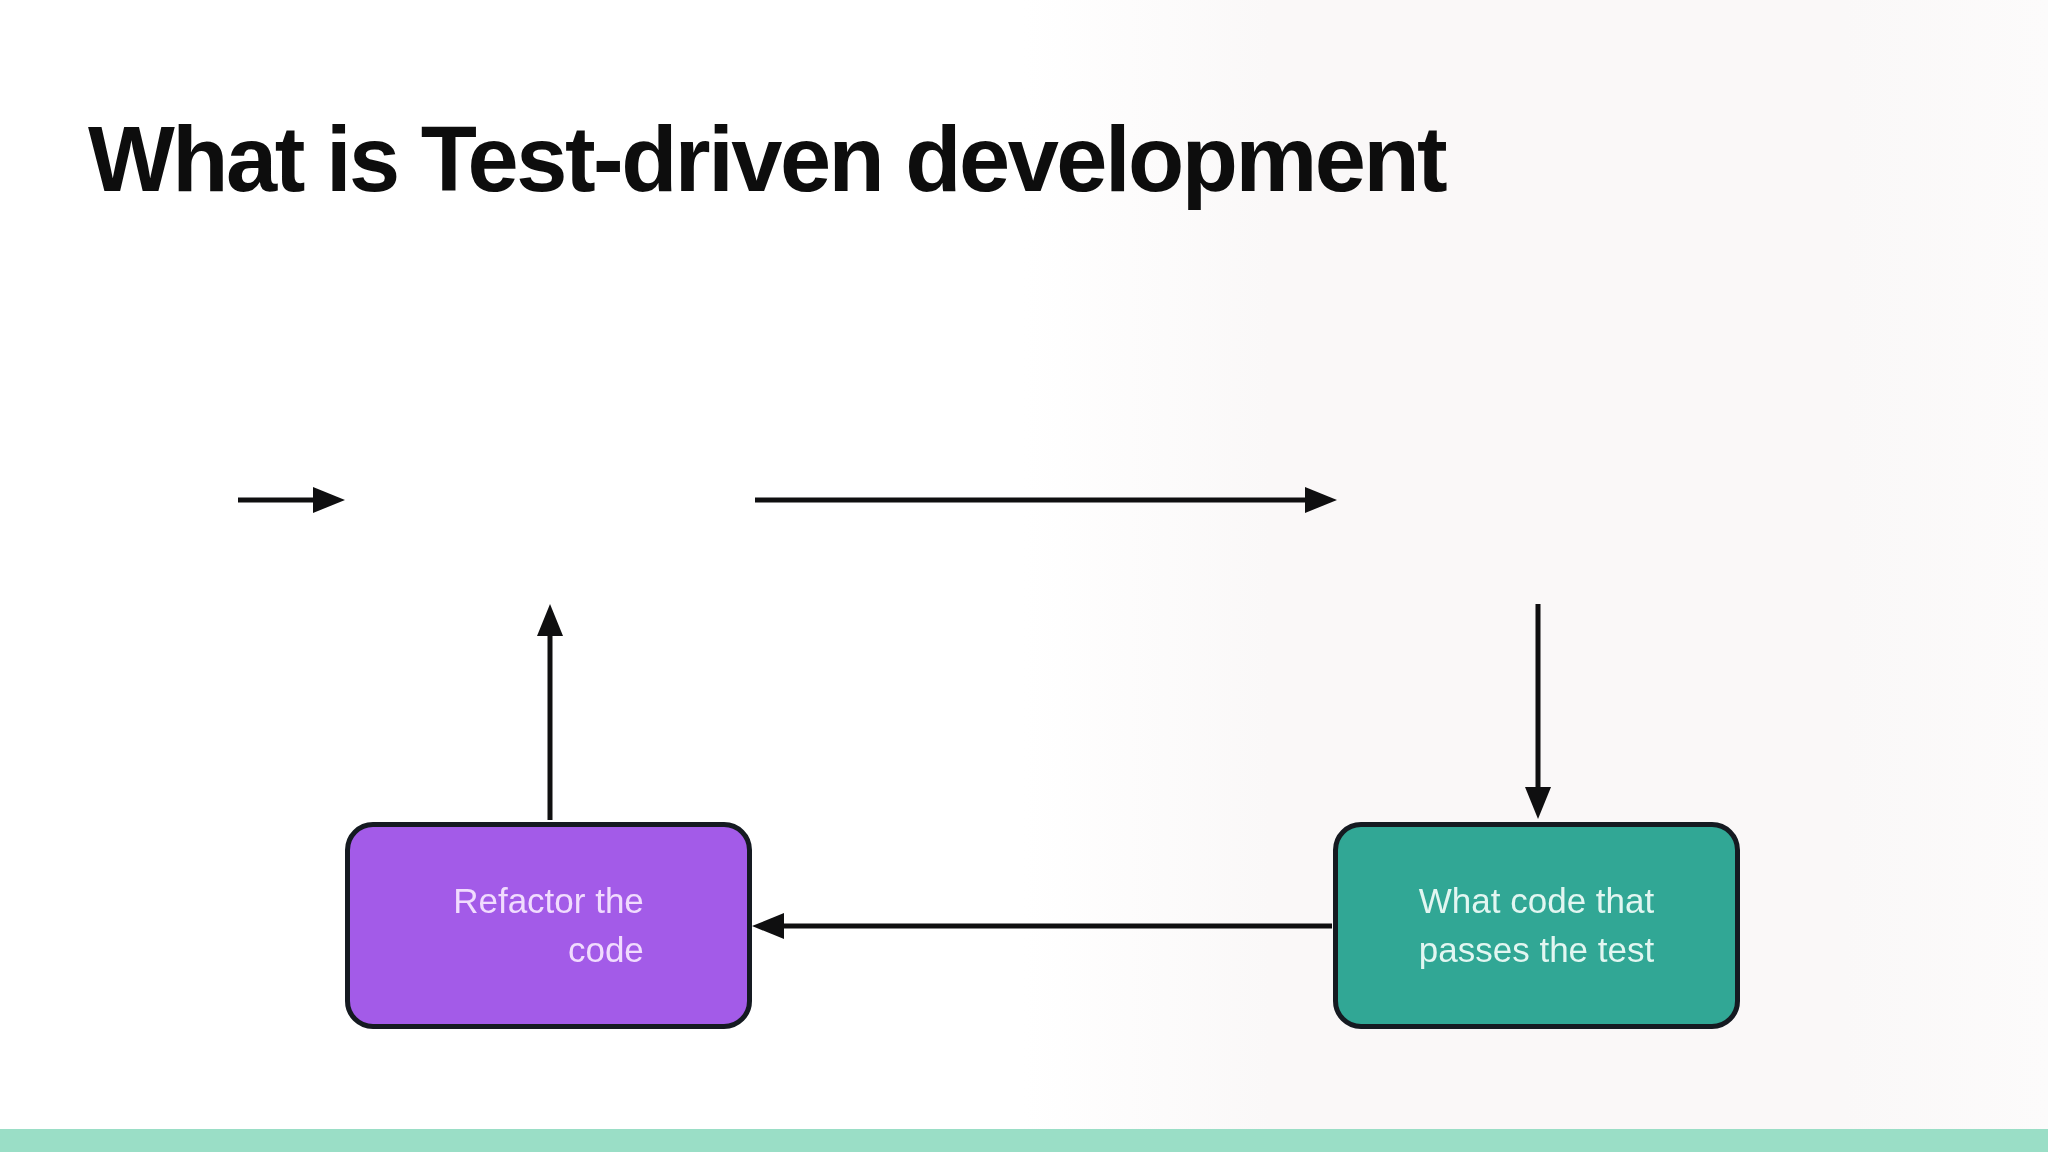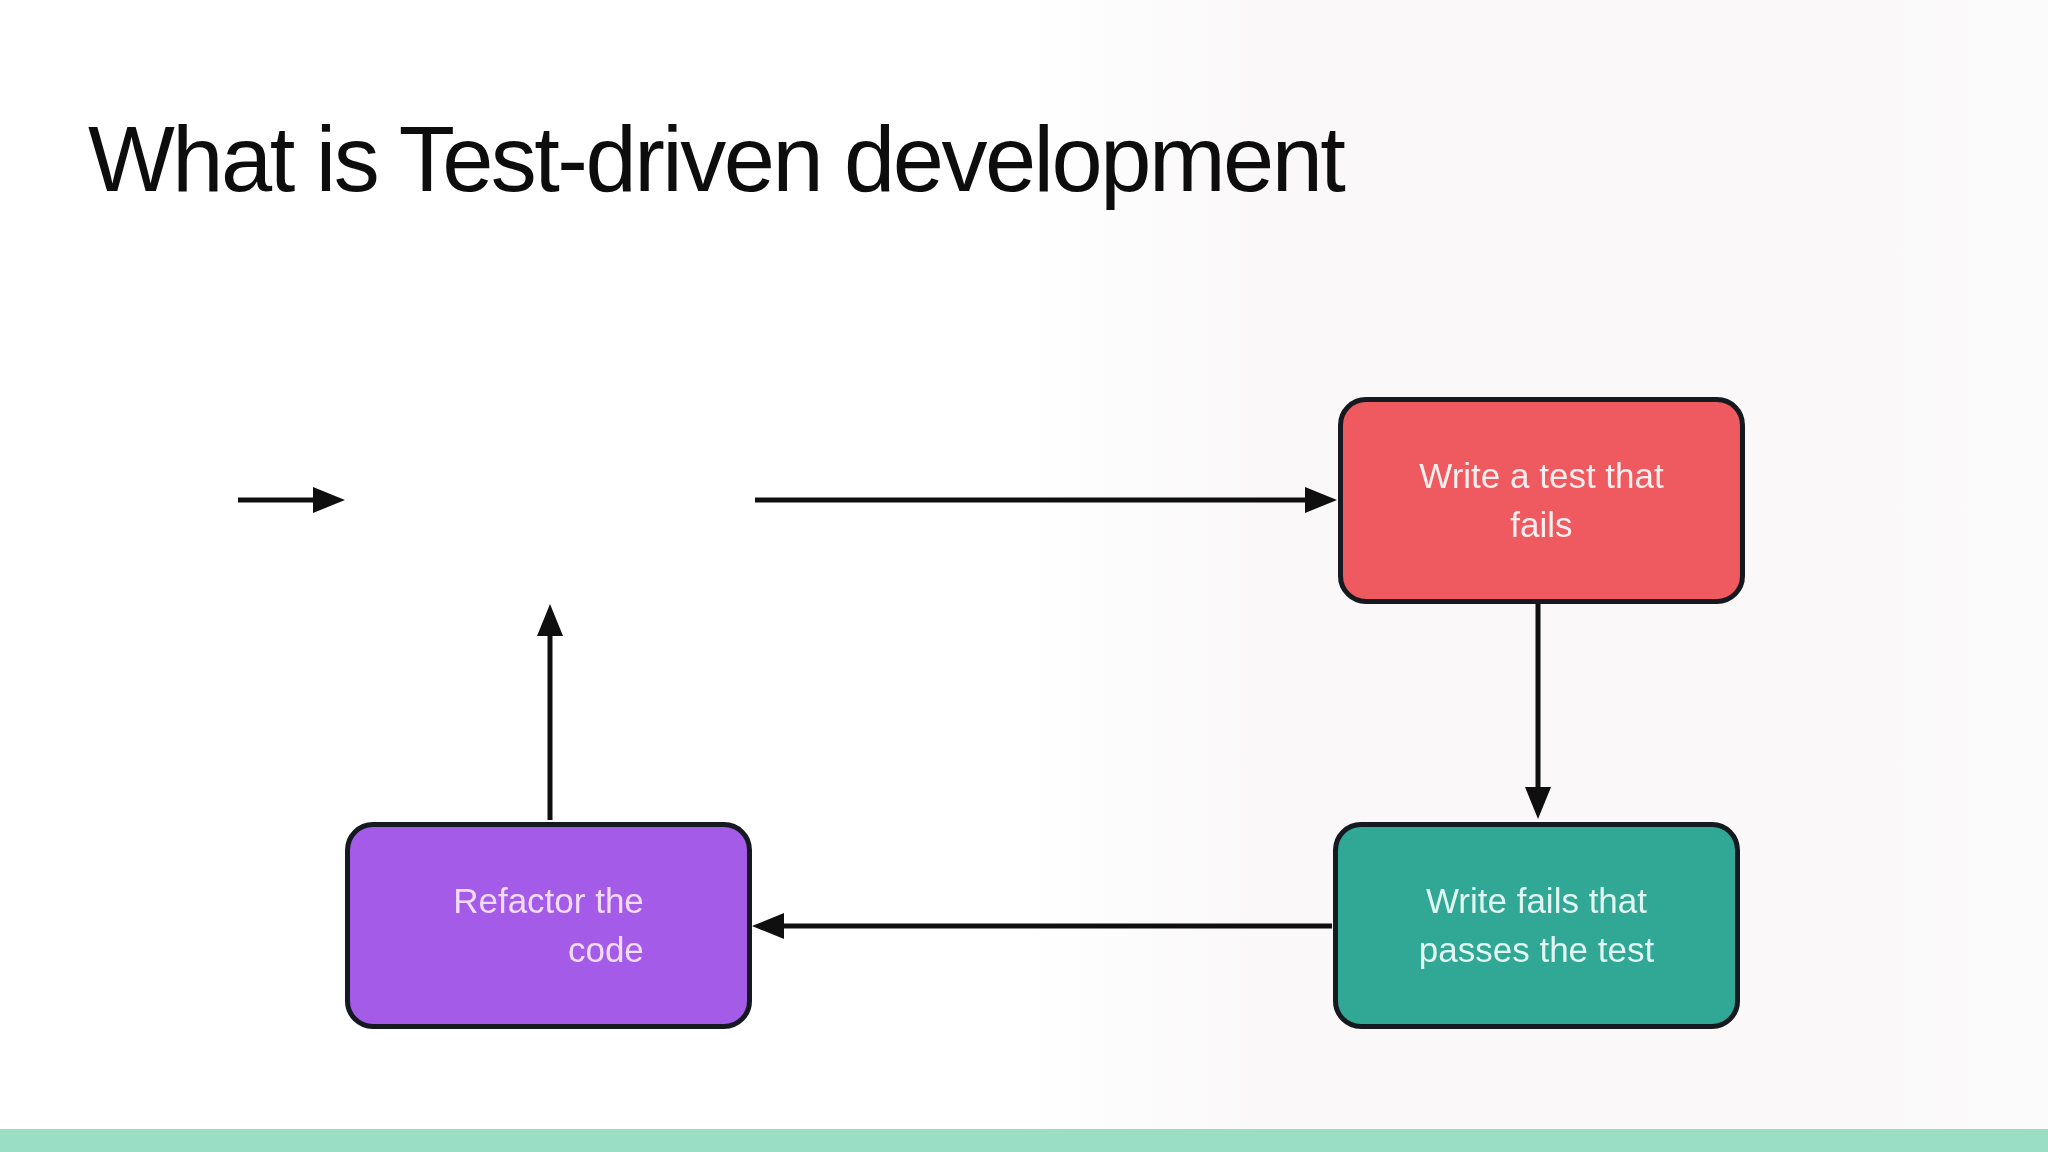--- a/index.html
+++ b/index.html
@@ -17,21 +17,21 @@
     background: linear-gradient(90deg, #ffffff 0%, #ffffff 50%, #faf8f8 62%, #faf8f8 90%, #fcfbfb 100%);
     overflow: hidden;
   }
   .title {
     position: absolute;
     left: 88px;
     top: 100px;
     margin: 0;
     font-size: 92px;
     line-height: 1.3;
-    font-weight: normal;
+    font-weight: bold;
     letter-spacing: -2.5px;
     color: #0d0d0d;
     white-space: nowrap;
   }
   .diagram {
     position: absolute;
     inset: 0;
   }
   .arrows {
     position: absolute;
@@ -102,24 +102,22 @@
         <line x1="1332" y1="926" x2="781" y2="926"></line>
         <polygon points="752,926 784,913 784,939"></polygon>
       </g>
       <g>
         <line x1="550" y1="820" x2="550" y2="634"></line>
         <polygon points="550,604 537,636 563,636"></polygon>
       </g>
     </svg>
 
 
-    <div class="node node--write-test" style="background-color: rgb(238, 90, 95); color: rgb(251, 238, 238);">Write a test that
-fails</div>
 
-    <div class="node node--write-code" style="background-color: rgb(49, 167, 149); color: rgb(226, 246, 241);">Write fails that
+    <div class="node node--write-code" style="background-color: rgb(49, 167, 149); color: rgb(226, 246, 241);">What code that
 passes the test</div>
 
     <div class="node node--refactor" style="background-color: rgb(163, 91, 232); color: rgb(241, 220, 254); text-align: right;">Refactor the
 code</div>
 
   </div>
 
   <div class="footer-bar" style="background-color: rgb(154, 222, 198);"></div>
 
 </div>

